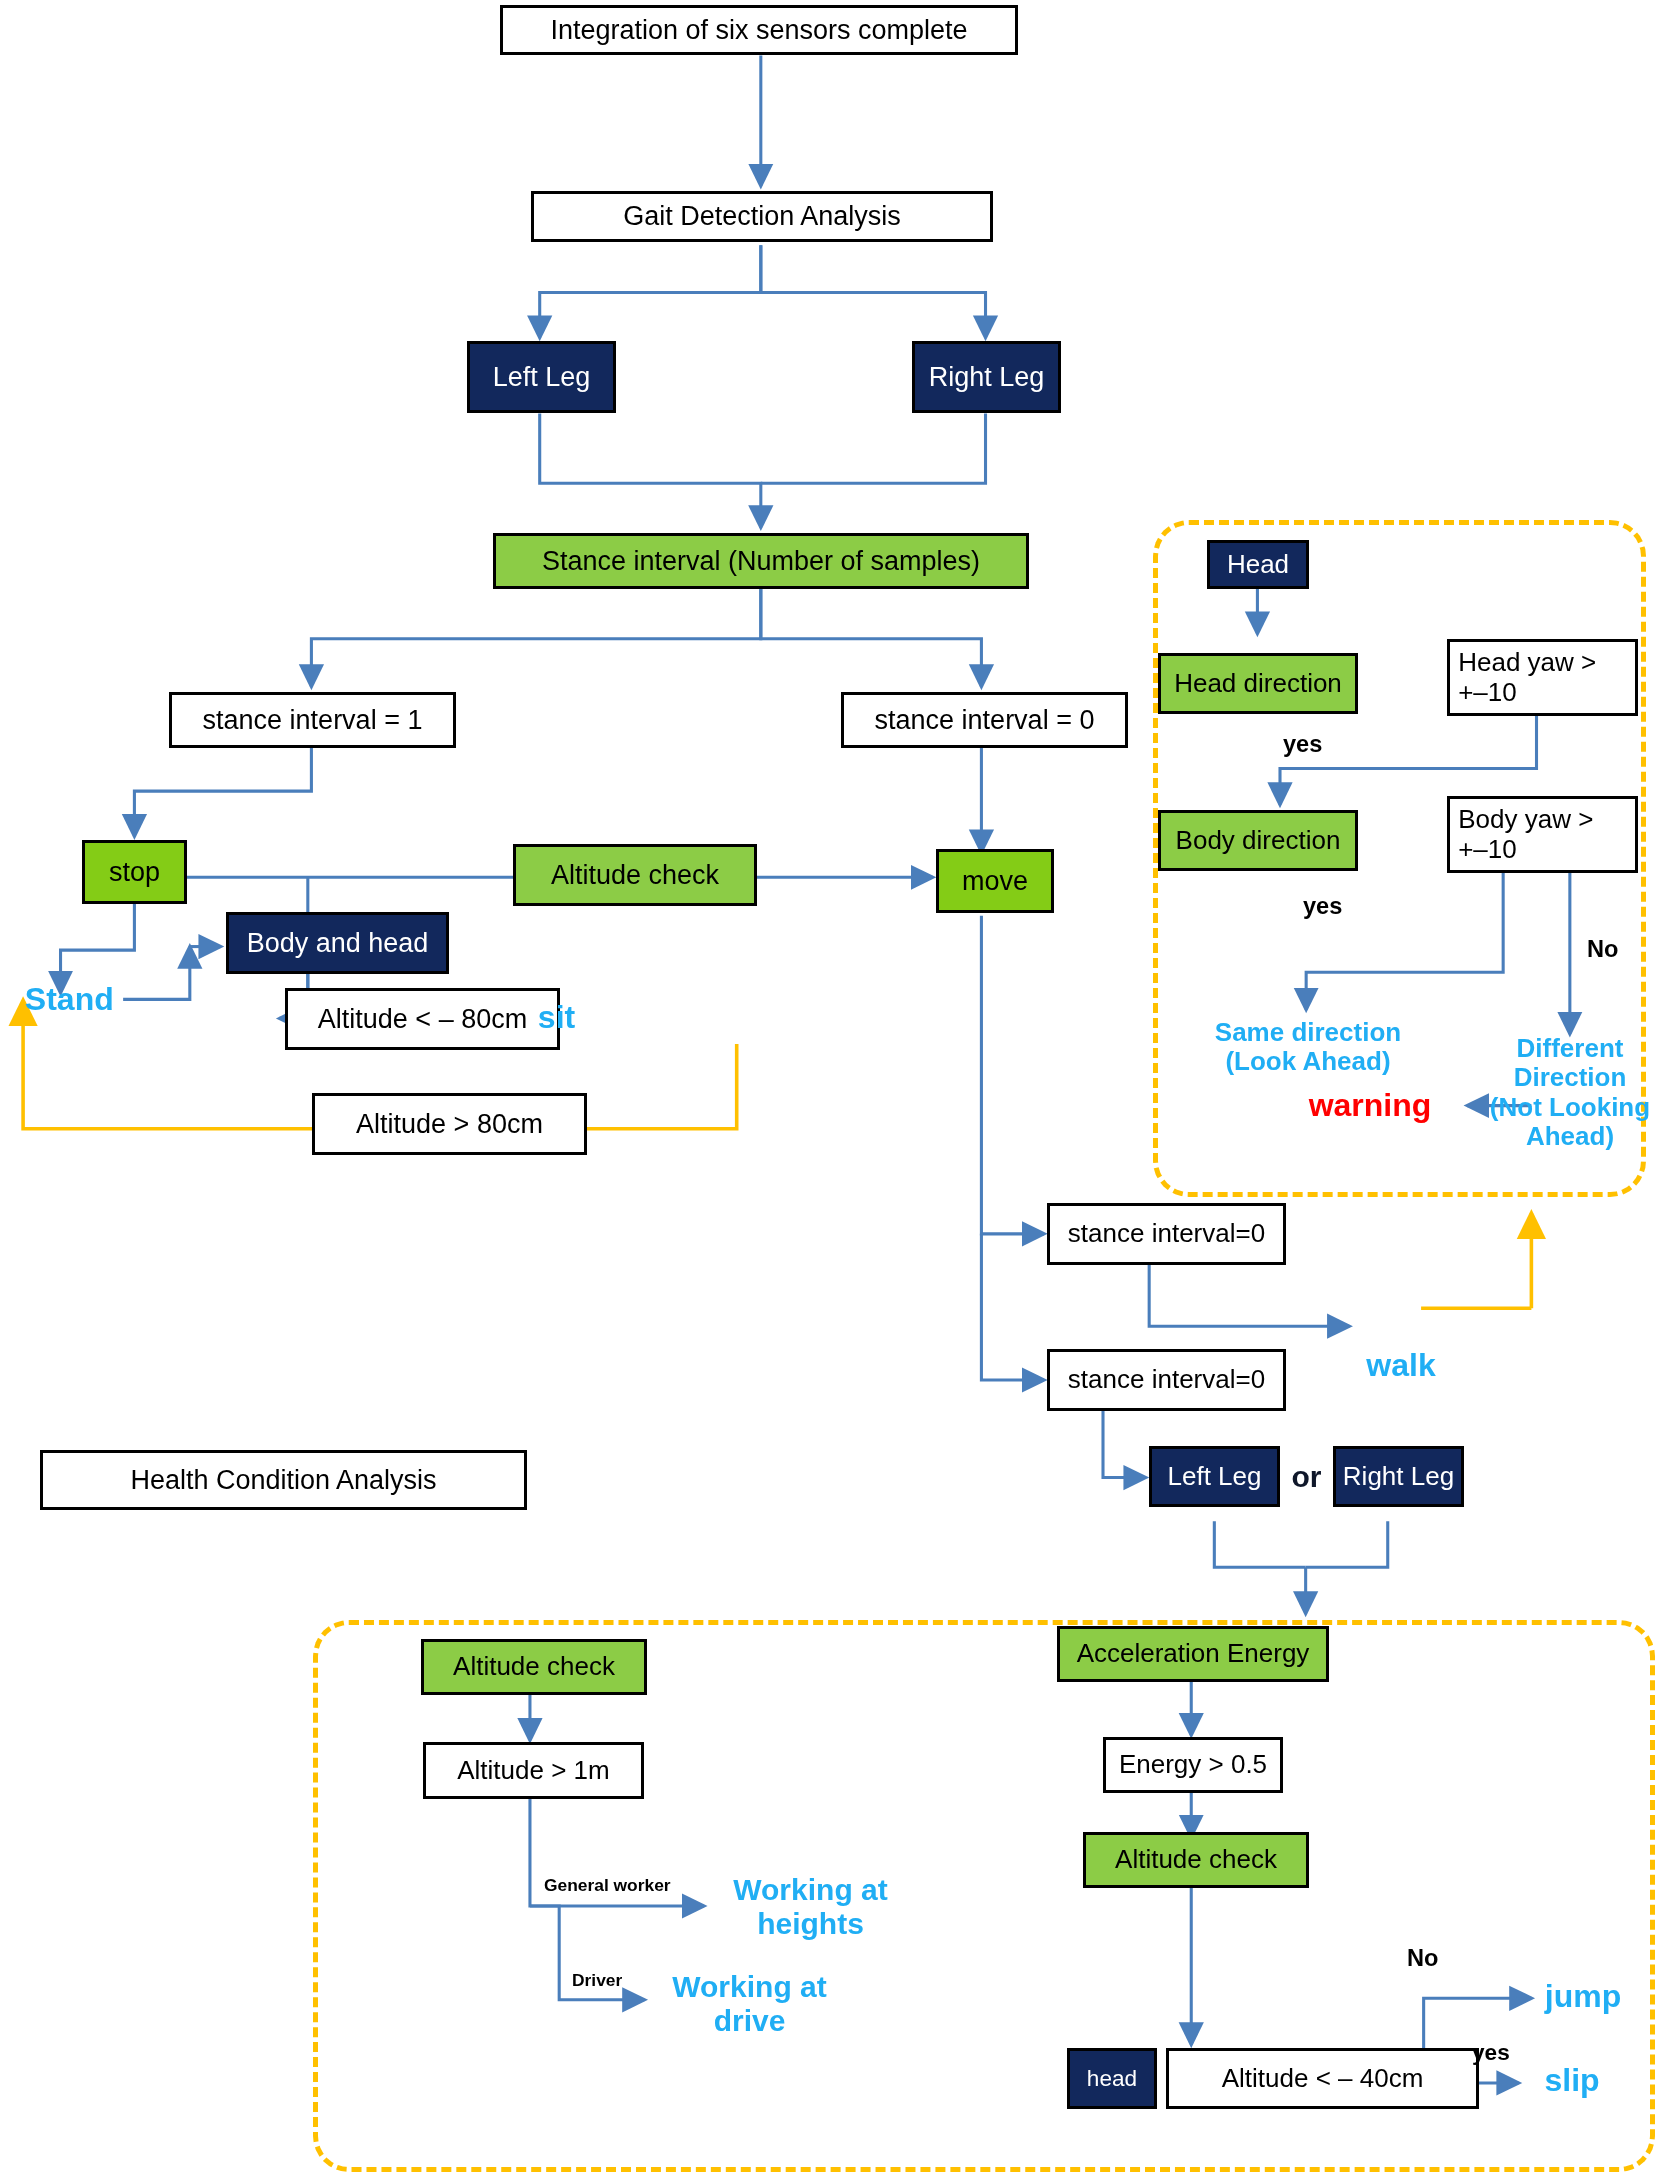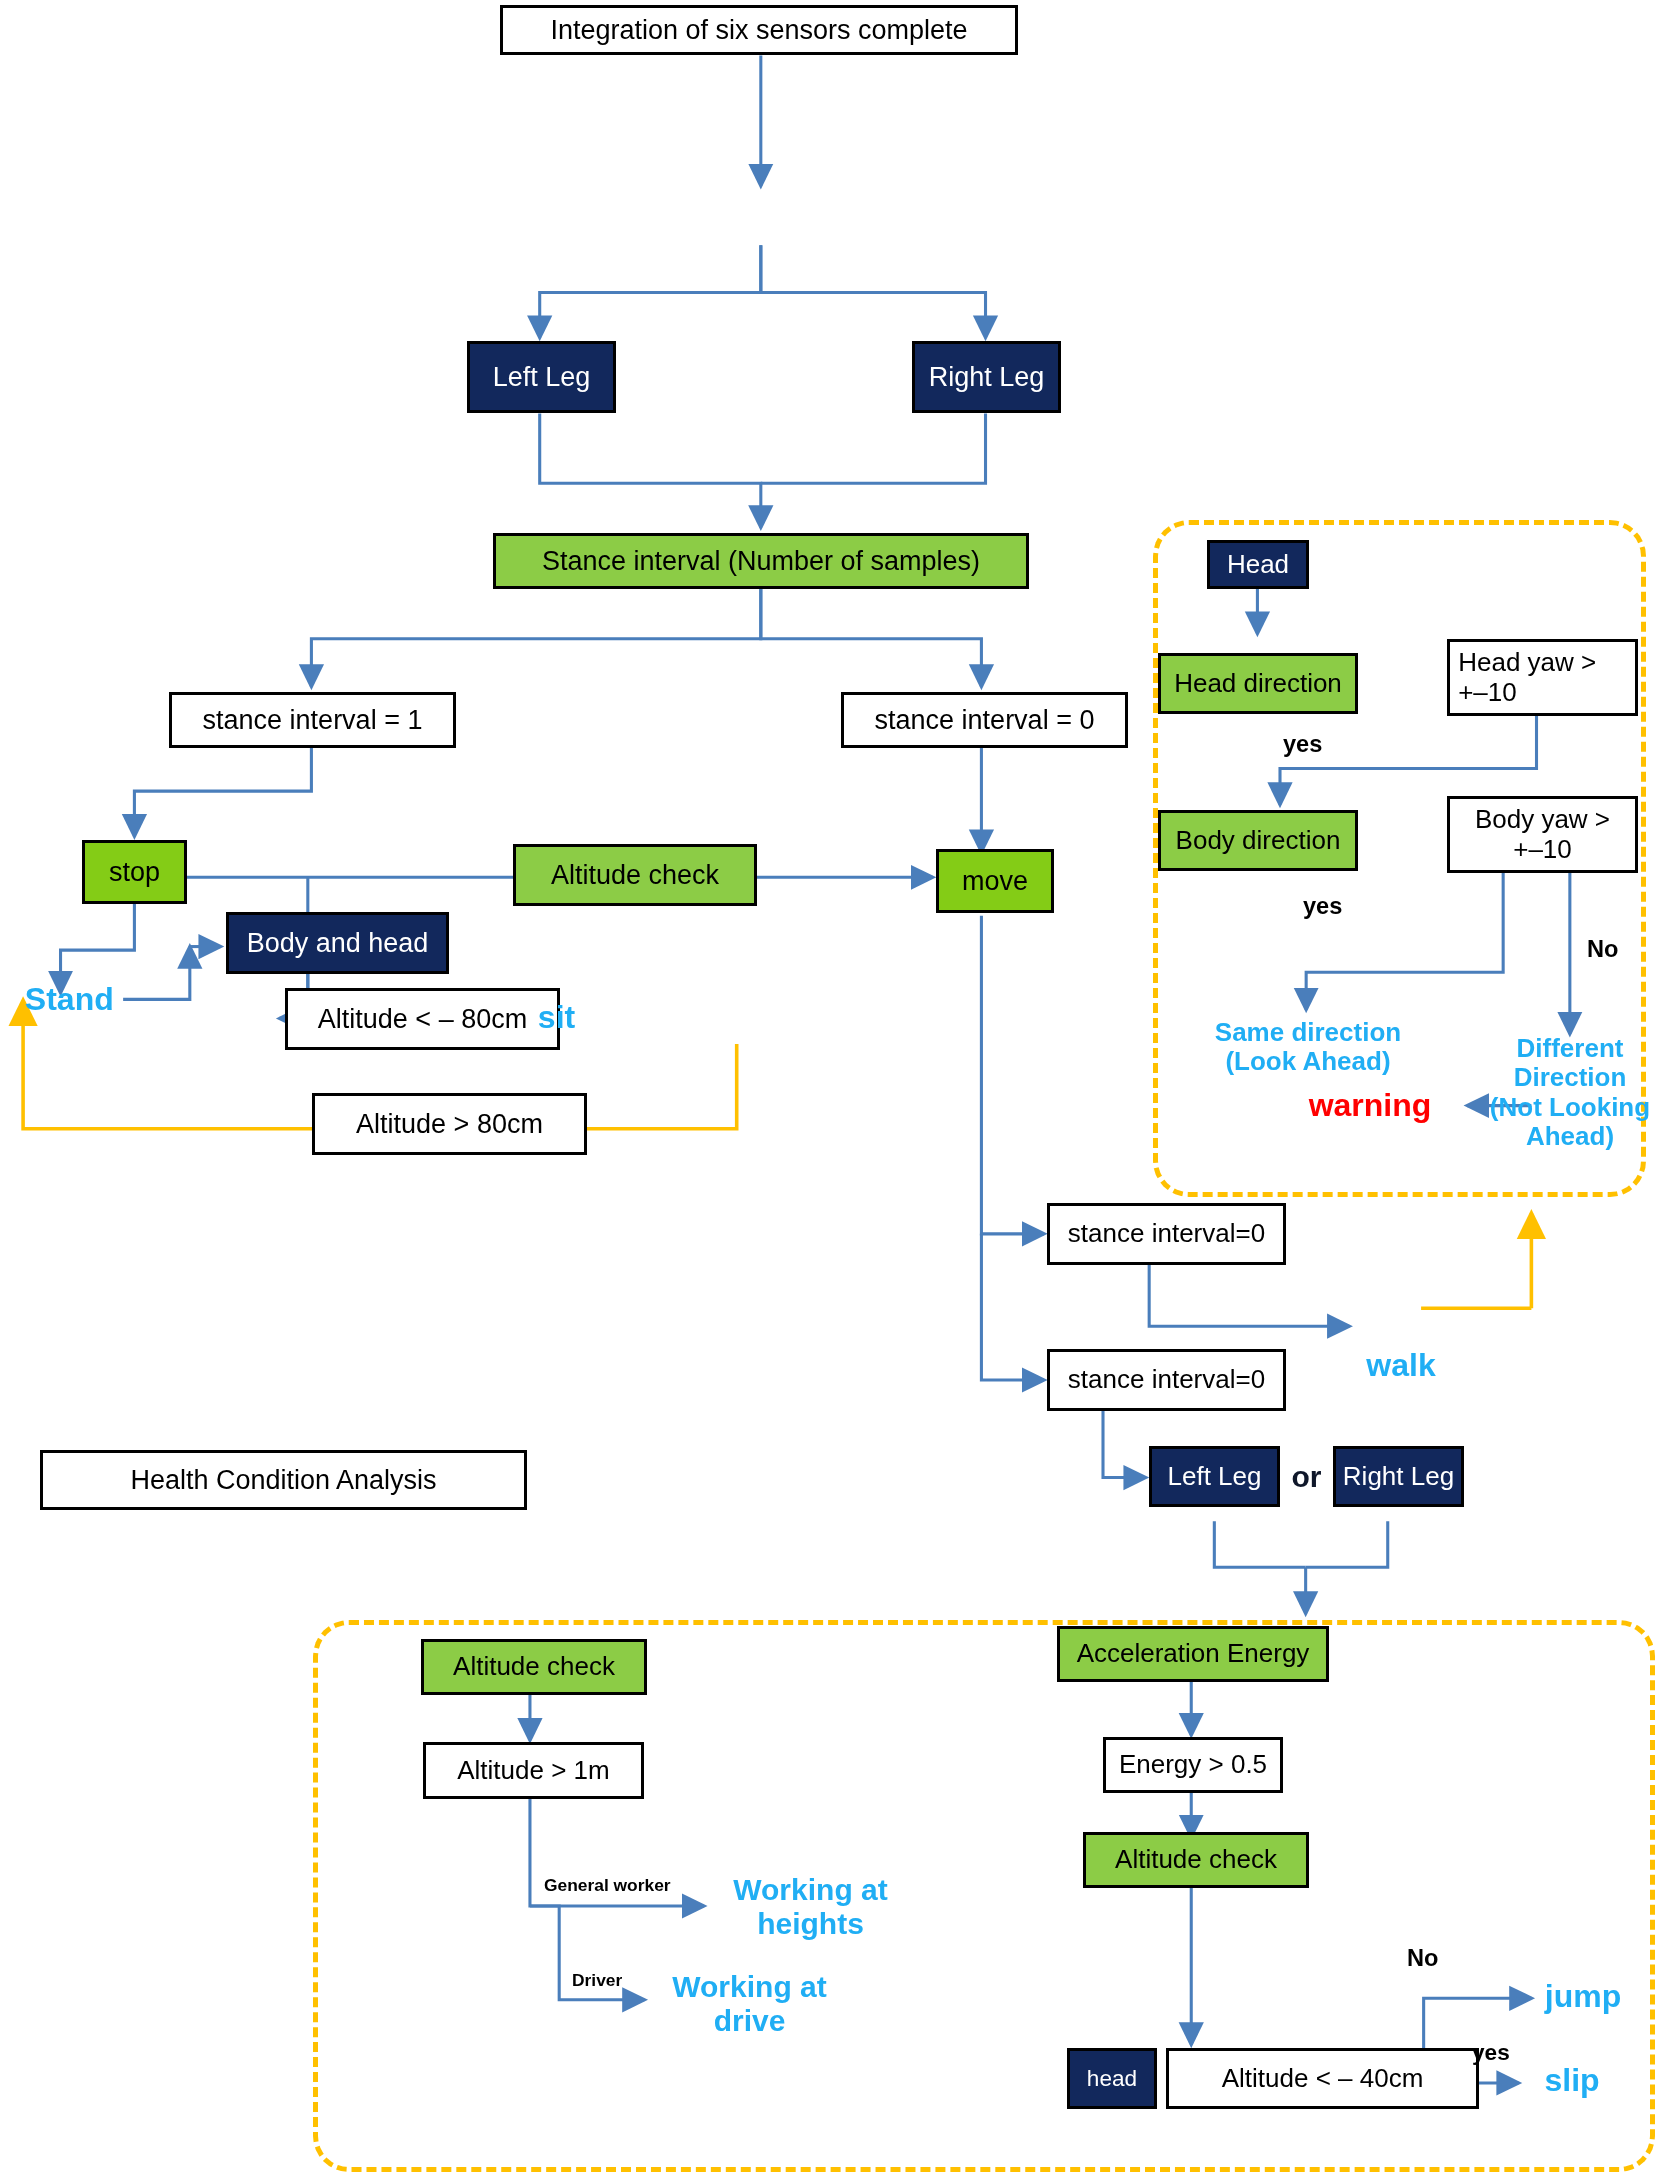--- a/index.html
+++ b/index.html
@@ -179,20 +179,21 @@
 
     <g fill="none" stroke="#ffc000" stroke-width="7">
       <path d="M1436,2035 L1436,2200 L45,2200 L45,1950" marker-end="url(#ahY)"></path>
       <path d="M2985,2550 L2985,2365" marker-end="url(#ahY)"></path>
       <path d="M2985,2550 L2770,2550" marker-end="none"></path>
     </g>
   </svg>
 
   <div class="node n-white" style="left:500px; top:5.1px; width:518px; height:50px; font-size:27px;">Integration of six sensors complete</div>
 
+  <div class="node n-white" style="left:531px; top:191px; width:462px; height:51px; font-size:27px;">Gait Detection Analysis</div>
 
   <div class="node n-navy" style="left:467px; top:341px; width:149px; height:72px; font-size:27px;">Left Leg</div>
 
   <div class="node n-navy" style="left:912px; top:341px; width:149px; height:72px; font-size:27px;">Right Leg</div>
 
   <div class="node n-green" style="left:493px; top:533px; width:536px; height:56px; font-size:27px;">Stance interval (Number of samples)</div>
 
   <div class="node n-white" style="left:169px; top:692px; width:287px; height:56px; font-size:27px;">stance interval = 1</div>
 
   <div class="node n-white" style="left:841px; top:692px; width:287px; height:56px; font-size:27px;">stance interval = 0</div>
@@ -214,21 +215,21 @@
   <div class="node n-white" style="left:312px; top:1093px; width:275px; height:62px; font-size:27px;">Altitude &gt;  80cm</div>
 
   <div class="node n-navy" style="left:1207px; top:540px; width:102px; height:49px; font-size:26px;">Head</div>
 
   <div class="node n-green" style="left:1158px; top:653px; width:200px; height:61px; font-size:26px;">Head direction</div>
 
   <div class="node n-white" style="left:1447px; top:639px; width:191px; height:77px; font-size:26px; padding:0 8.2px; text-align:left; justify-content:flex-start;">Head yaw &gt; +–10</div>
 
   <div class="node n-green" style="left:1158px; top:810px; width:200px; height:61px; font-size:26px;">Body direction</div>
 
-  <div class="node n-white" style="left:1447px; top:796px; width:191px; height:77px; font-size:26px; padding:0 8.2px; text-align:center; justify-content:flex-start;">Body yaw &gt; +–10</div>
+  <div class="node n-white" style="left:1447px; top:796px; width:191px; height:77px; font-size:26px; padding:0 8.2px; text-align:left; justify-content:flex-start;">Body yaw &gt; +–10</div>
 
   <div class="node n-text t-cyan" style="left:1190px; top:1010px; width:236px; height:74px; font-size:26px;">Same direction (Look Ahead)</div>
 
   <div class="node n-text t-cyan" style="left:1488px; top:1031px; width:164px; height:123px; font-size:26px;">Different Direction (Not Looking Ahead)</div>
 
   <div class="node n-text t-red" style="left:1288px; top:1083px; width:164px; height:46px; font-size:32px;">warning</div>
 
   <div class="node n-white" style="left:1047px; top:1203px; width:239px; height:62px; font-size:26px;">stance interval=0</div>
 
   <div class="node n-text t-cyan" style="left:1355px; top:1303px; width:92px; height:46px; font-size:32px;margin-top:40px;">walk</div>

